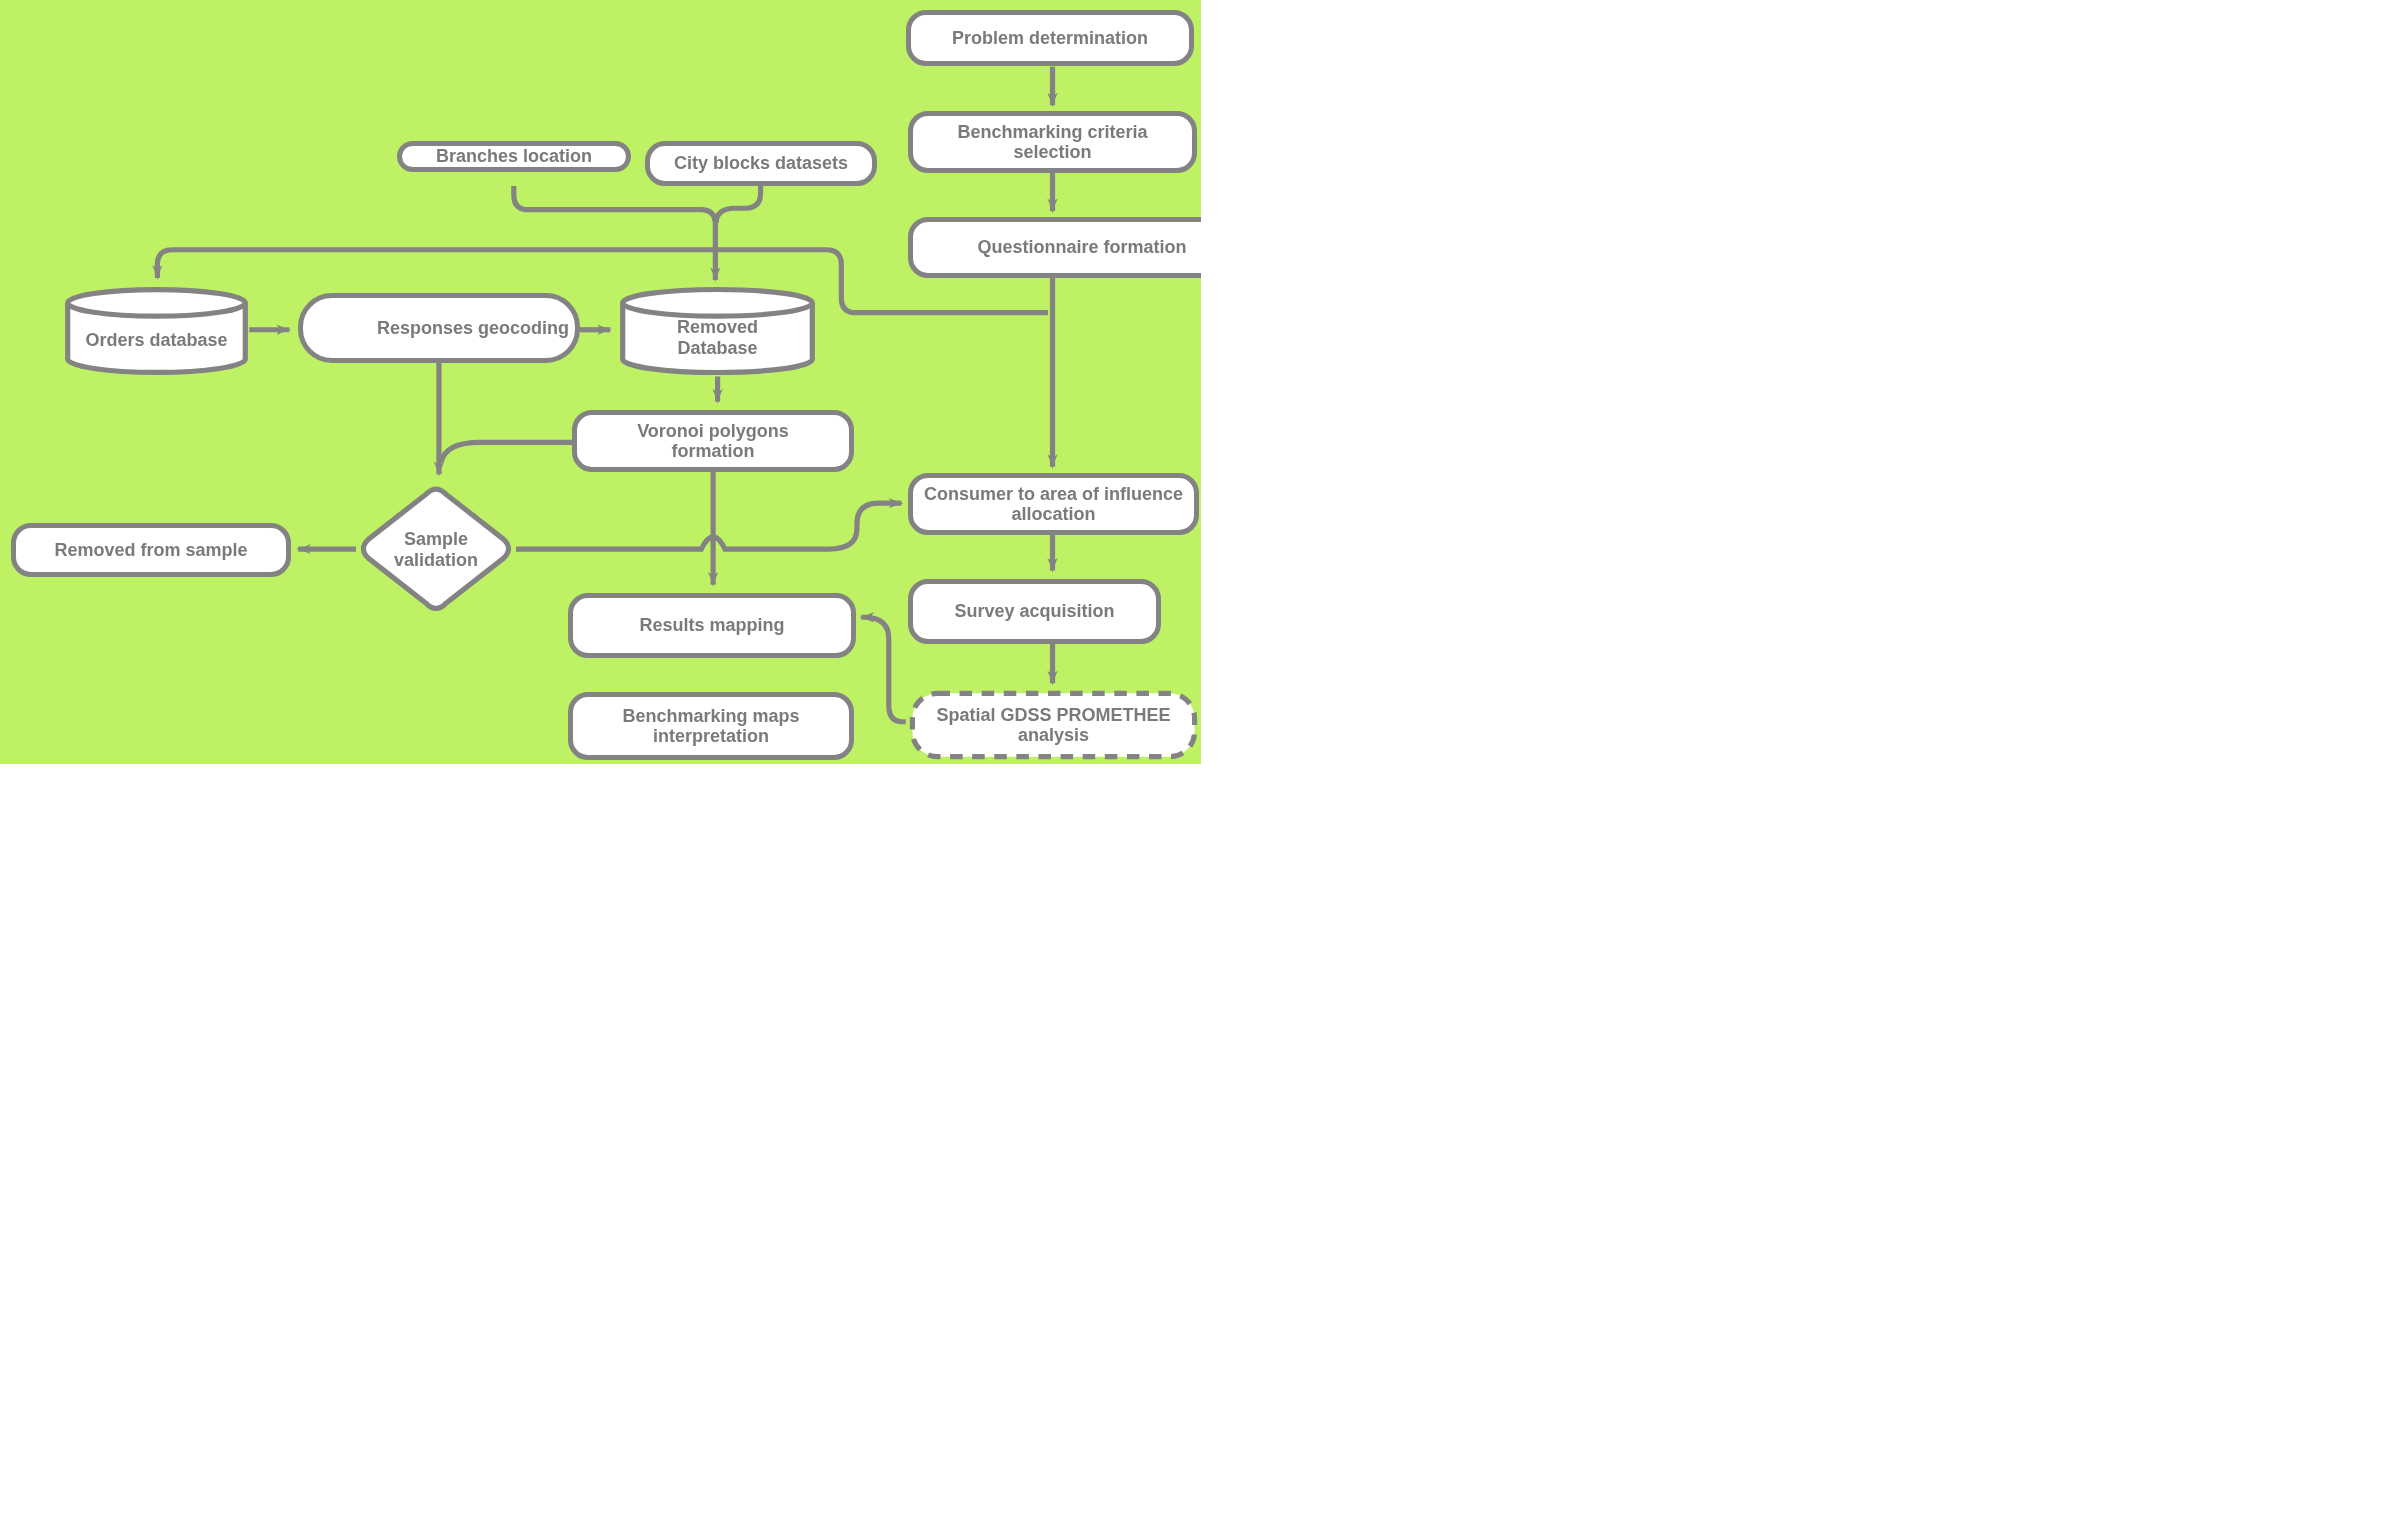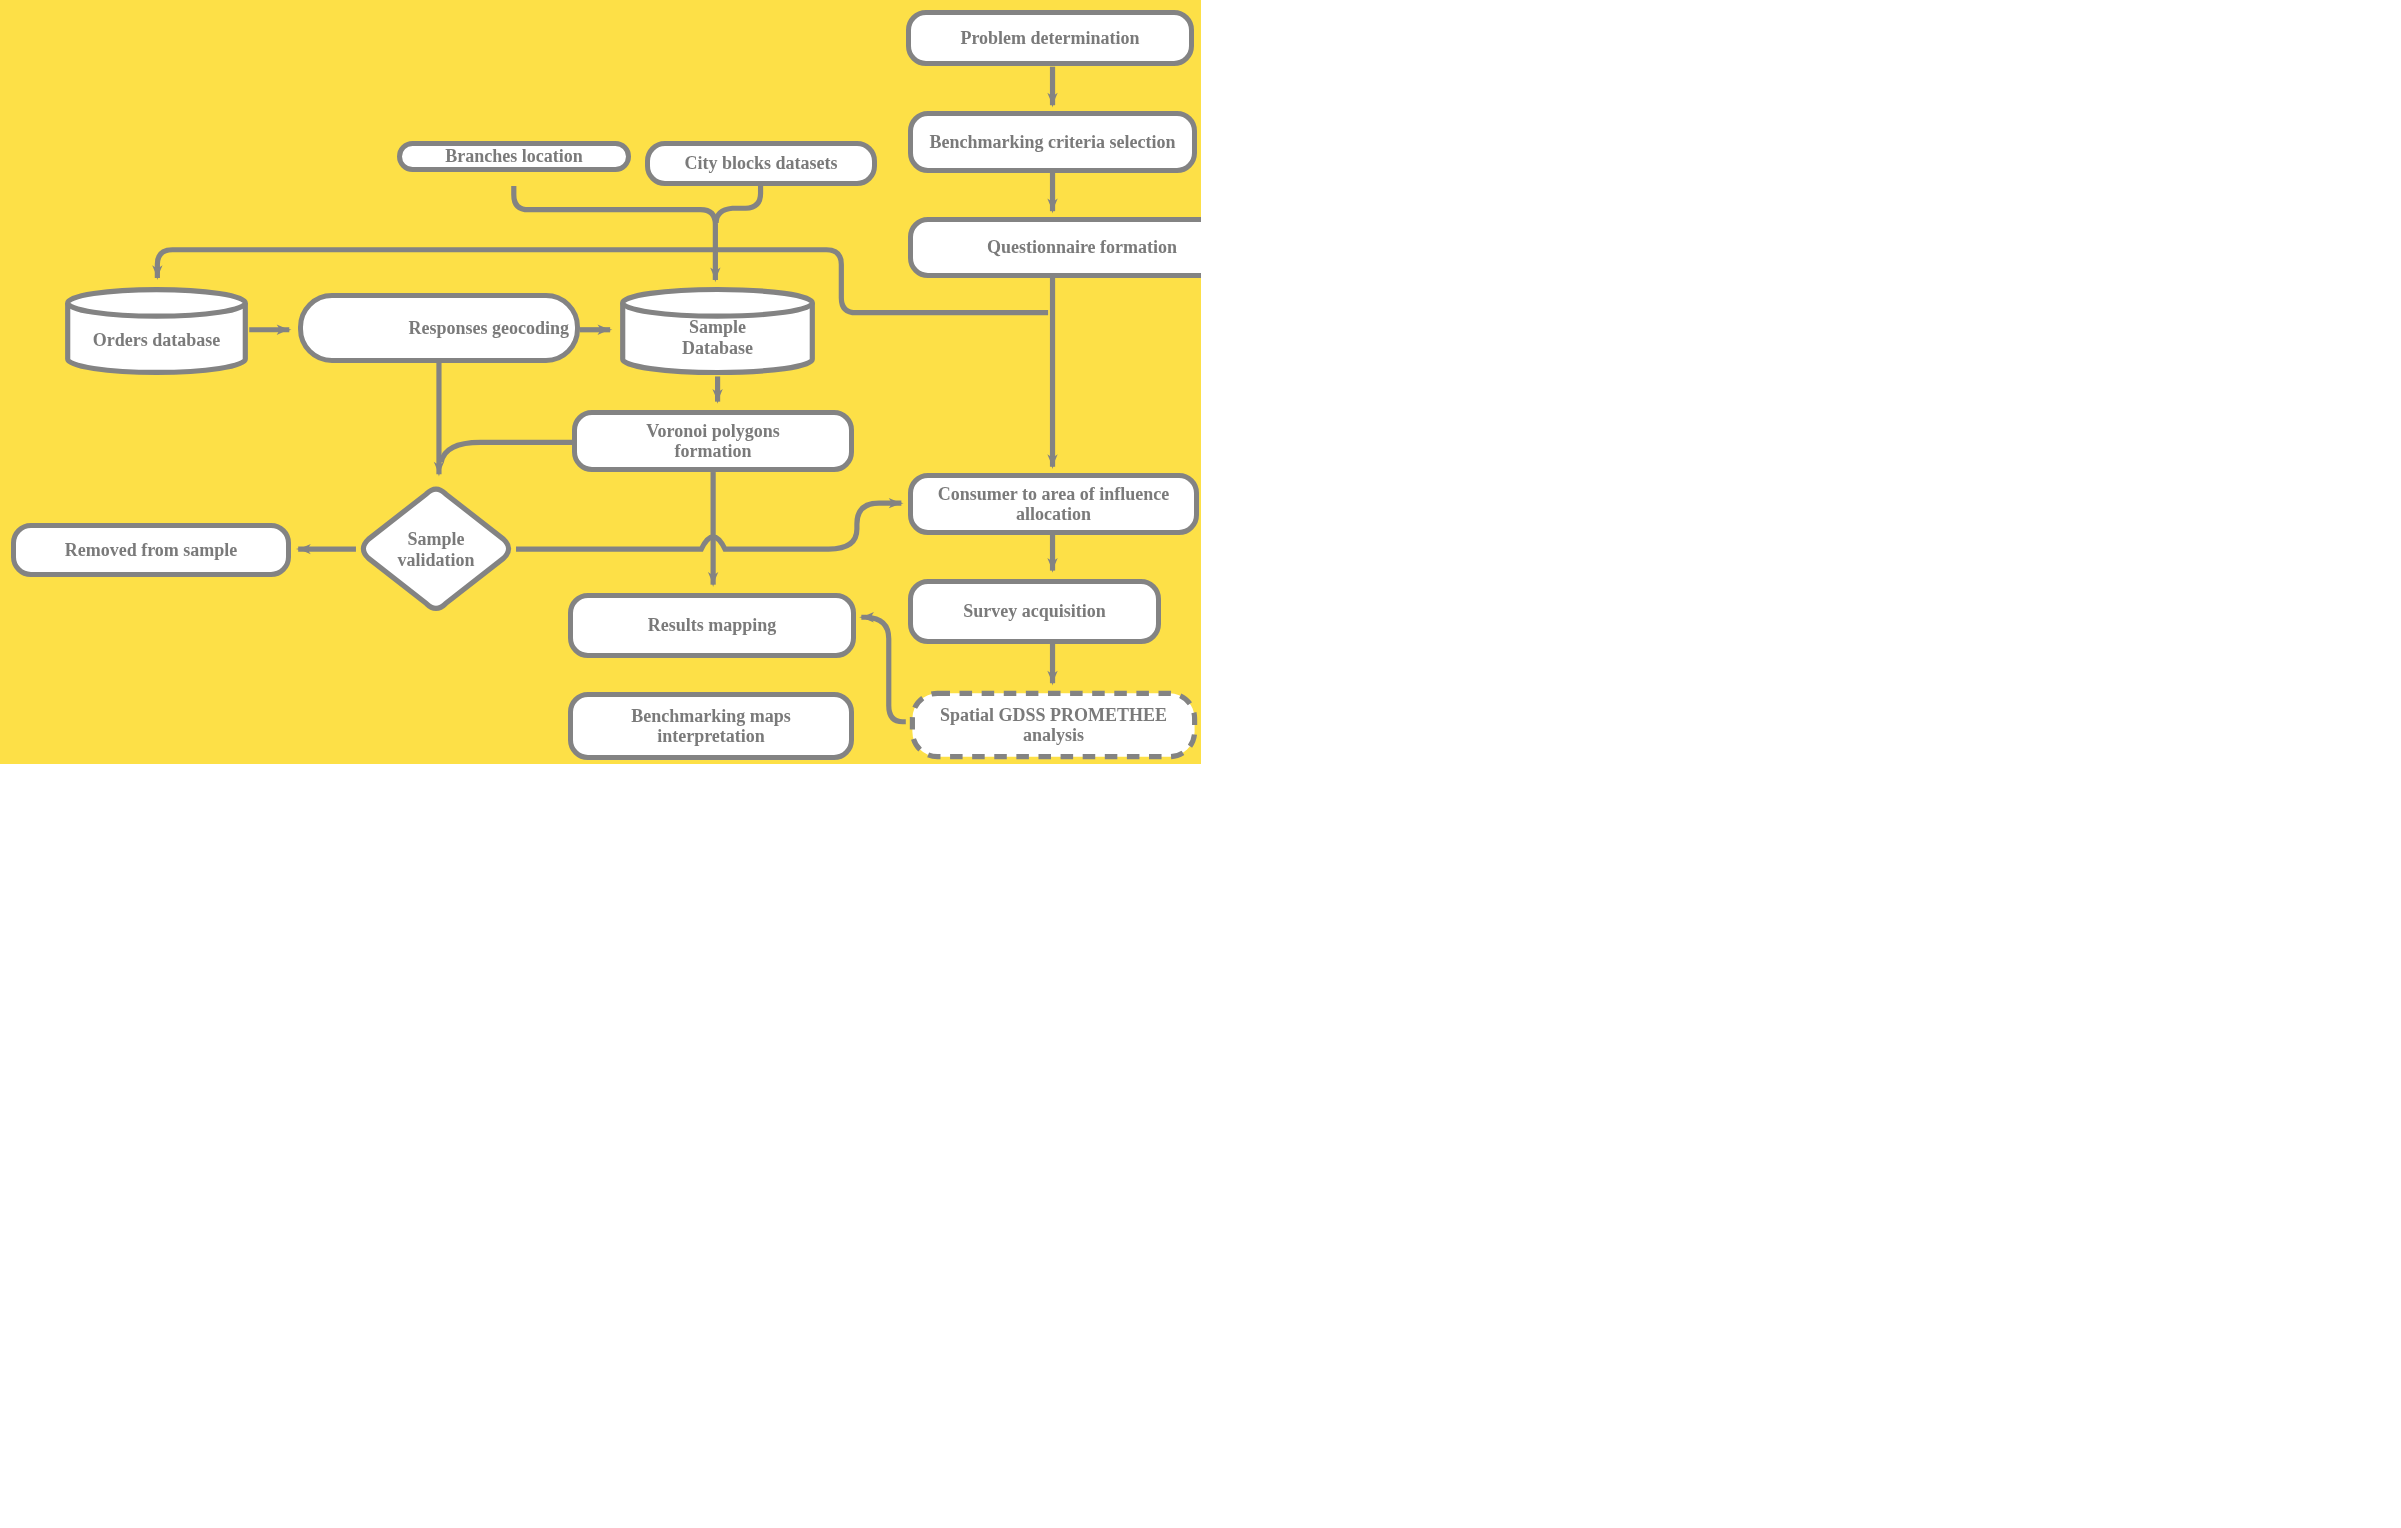--- a/index.html
+++ b/index.html
@@ -1,17 +1,17 @@
 <!DOCTYPE html>
 <html style="font-size:12px"><head>
 <meta charset="utf-8">
 <style>
   html,body{margin:0;padding:0;background:#ffffff;}
-  .stage{position:relative;width:1201px;height:764px;background:#fde047;overflow:hidden;
-         font-family:Liberation Serif, serif;}
+  .stage{position:relative;width:1201px;height:764px;background:#bef264;overflow:hidden;
+         font-family:Liberation Sans, sans-serif;}
   .wires{position:absolute;left:0;top:0;z-index:1;}
   .node{position:absolute;box-sizing:border-box;z-index:2;
         border:5.2px solid #838383;border-radius:20px;background:#ffffff;
         display:flex;align-items:center;justify-content:center;text-align:center;
         font-weight:bold;color:#7a7a7a;font-size:18px;line-height:1.13;padding:1.5px 6px;}
   .node.noborder{border:none;background:transparent;padding:0;}
   .node svg{position:absolute;left:0;top:0;}
   .node .lbl{position:relative;z-index:2;}
   .cyl .lbl{width:100%;}
   .stadium{border-radius:34px;}
@@ -94,21 +94,21 @@
 
   <div class="node stadium" style="left:298px;top:293px;width:282px;height:70px;justify-content:flex-end;">
     <span class="lbl">Responses geocoding</span>
   </div>
 
   <div class="node noborder cyl" style="left:619px;top:285px;width:197px;height:92px;padding-top:13.3px;">
     <svg width="197" height="92" viewBox="0 0 266 124">
       <path d="M 5 24 L 5 100 A 128 18 0 0 0 261 100 L 261 24" fill="#ffffff" stroke="#838383" stroke-width="7"></path>
       <ellipse cx="133" cy="24" rx="128" ry="18" fill="#ffffff" stroke="#838383" stroke-width="7"></ellipse>
     </svg>
-    <span class="lbl" style="width:126px;">Sample Database</span>
+    <span class="lbl" style="width:126px;">Removed Database</span>
   </div>
 
   <div class="node" style="left:572px;top:410px;width:282px;height:62px;">
     <span class="lbl" style="width:193px;">Voronoi polygons formation</span>
   </div>
 
   <div class="node" style="left:11px;top:523px;width:280px;height:54px;">
     <span class="lbl">Removed from sample</span>
   </div>
 

